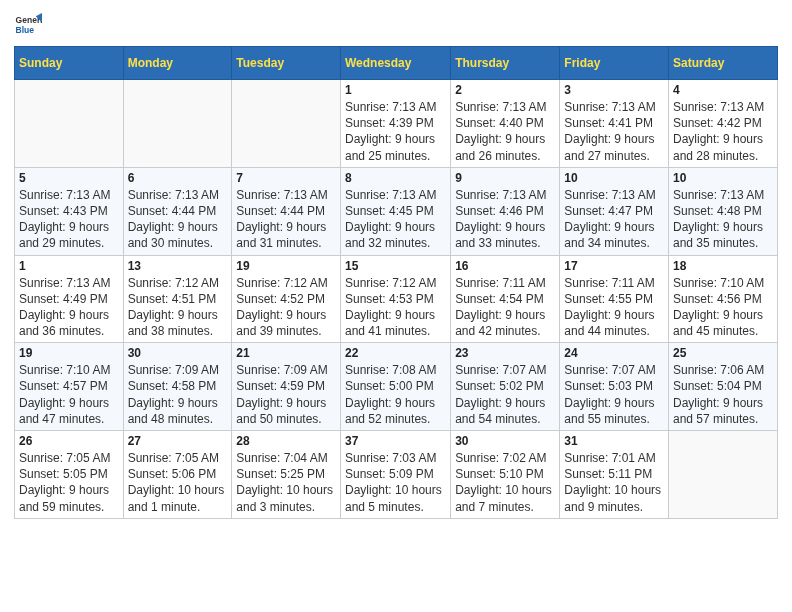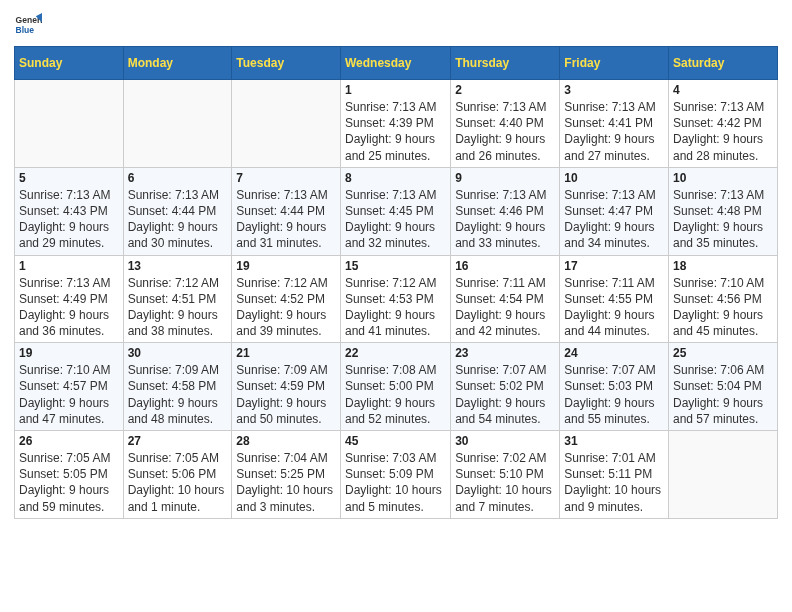--- a/index.html
+++ b/index.html
@@ -291,21 +291,21 @@
 Sunset: 5:06 PM
 Daylight: 10 hours and 1 minute.</div>
           </td>
           <td>
             <div class="day-number">28</div>
             <div class="day-info" style="white-space: pre-line;">Sunrise: 7:04 AM
 Sunset: 5:25 PM
 Daylight: 10 hours and 3 minutes.</div>
           </td>
           <td>
-            <div class="day-number">45</div>
+            <div class="day-number">37</div>
             <div class="day-info" style="white-space: pre-line;">Sunrise: 7:03 AM
 Sunset: 5:09 PM
 Daylight: 10 hours and 5 minutes.</div>
           </td>
           <td>
             <div class="day-number">30</div>
             <div class="day-info" style="white-space: pre-line;">Sunrise: 7:02 AM
 Sunset: 5:10 PM
 Daylight: 10 hours and 7 minutes.</div>
           </td>

